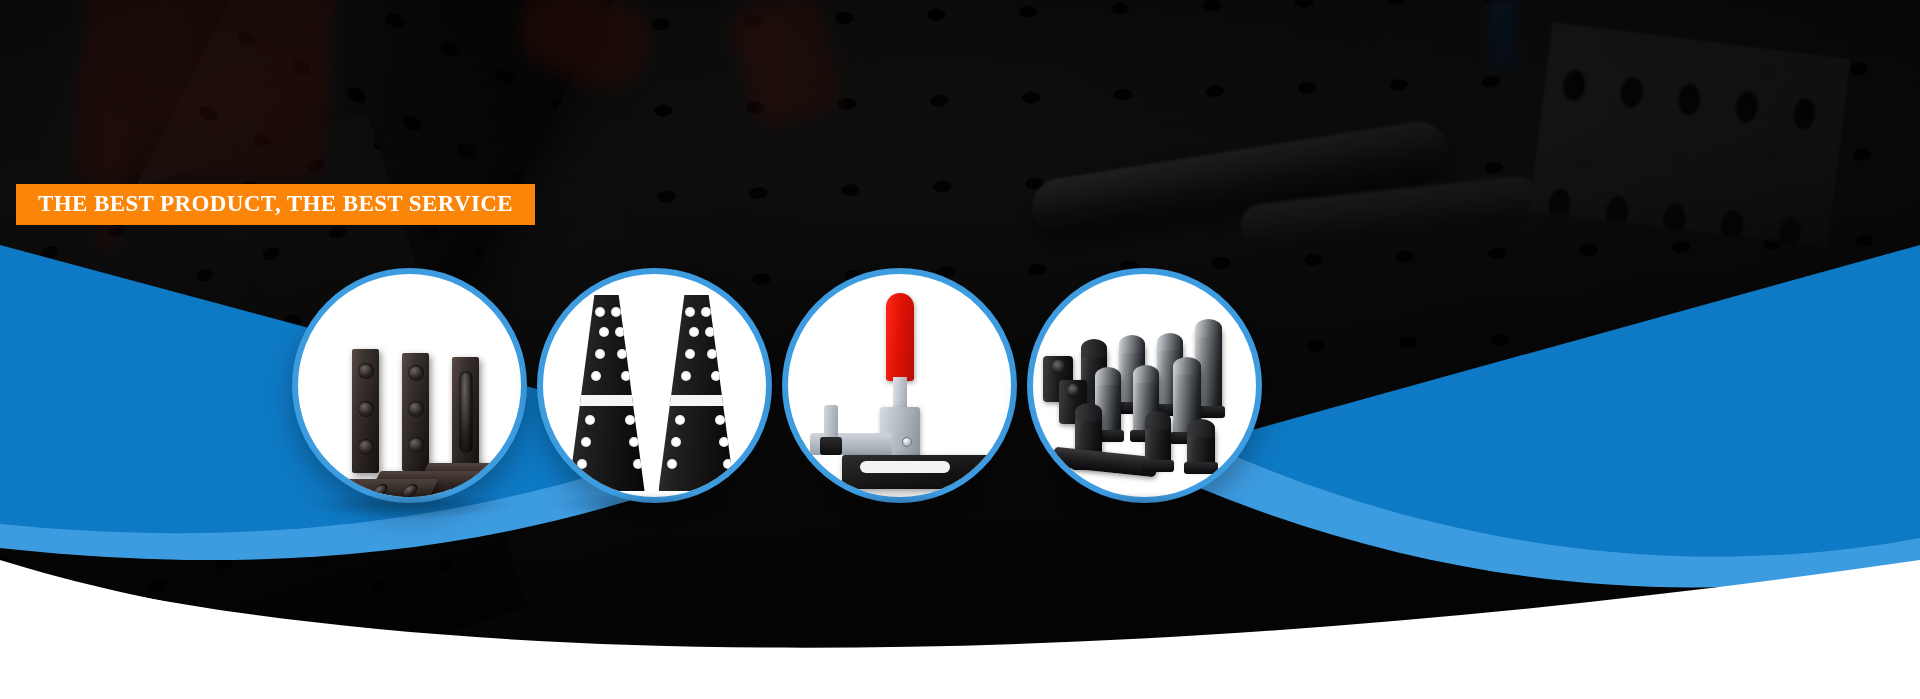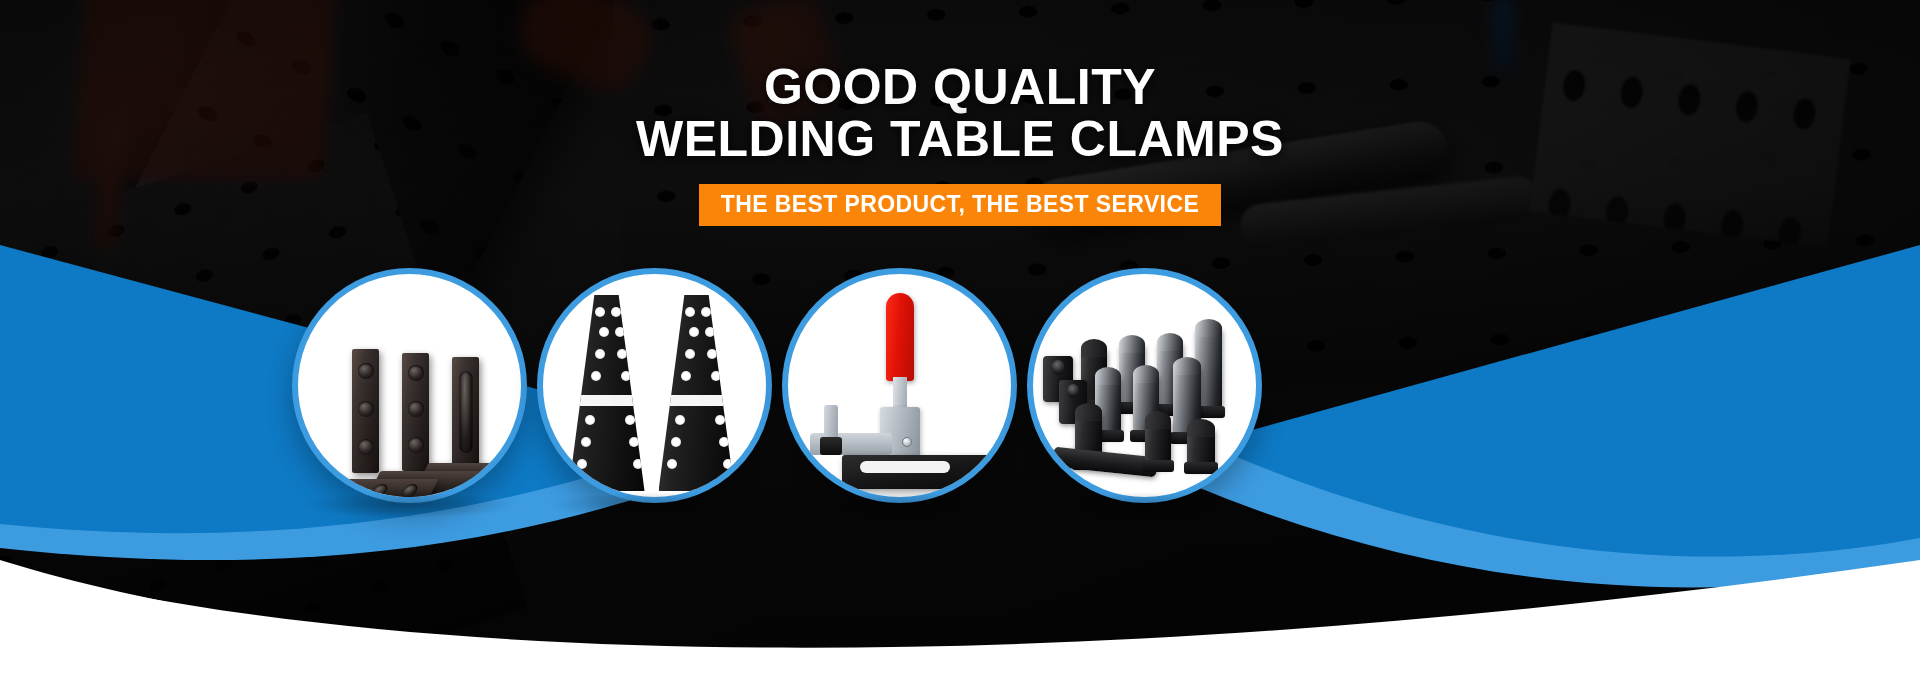--- a/index.html
+++ b/index.html
@@ -134,23 +134,24 @@
     font-weight:bold;
     letter-spacing:.5px;
     text-shadow:0 2px 10px rgba(0,0,0,.75), 0 0 26px rgba(0,0,0,.55);
     line-height:1.03;
   }
   .headline .line1 { font-size:50px; }
   .headline .line2 { font-size:50px; }
 
   .tagline-wrap {
     position:absolute;
-    left:0; right:0; top:184px;
-    text-align:center;
+    left:16px; right:0; top:184px;
+    text-align:left;
     z-index:9;
+    font-family:Liberation Serif, serif;
   }
   .tagline {
     display:inline-block;
     background:#FA8508;
     color:#ffffff;
     font-size:23px;
     font-weight:600;
     letter-spacing:.4px;
     padding:7px 22px 8px 22px;
   }
@@ -341,24 +342,20 @@
       <path d="M1920,252 L1210,450 L1195,486
                C1440,588 1690,610 1920,566 Z" fill="#3D9BE0"></path>
 
       <path d="M1920,245 L1205,443
                C1445,552 1695,580 1920,538 Z" fill="#0E79C4"></path>
 
       <path d="M0,566 C420,676 1120,676 1920,560 L1920,699 L0,699 Z" fill="#ffffff"></path>
     </svg>
   </div>
 
-  <div class="headline">
-    <span class="line line1">GOOD QUALITY</span>
-    <span class="line line2">WELDING TABLE CLAMPS</span>
-  </div>
 
   <div class="tagline-wrap">
     <span class="tagline">THE BEST PRODUCT, THE BEST SERVICE</span>
   </div>
 
   <div class="circles">
 
     <div class="circle-shadow" style="left:305px; top:492px;"></div>
     <div class="circle-shadow" style="left:550px; top:492px;"></div>
     <div class="circle-shadow" style="left:795px; top:492px;"></div>

